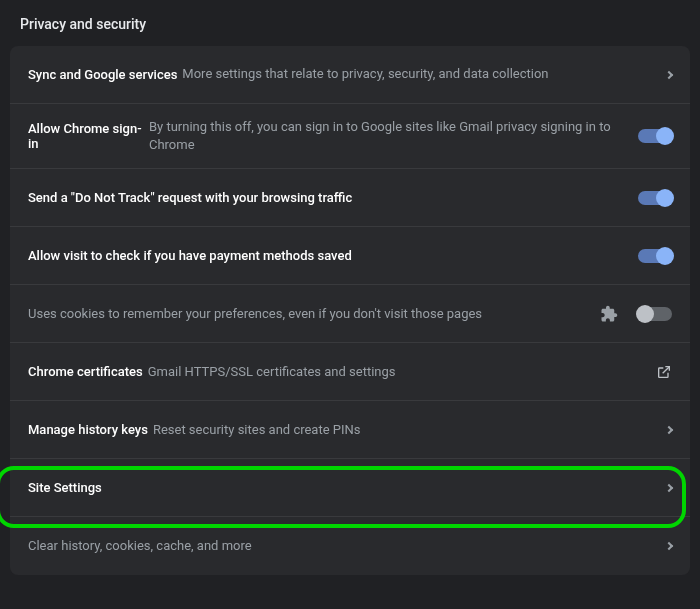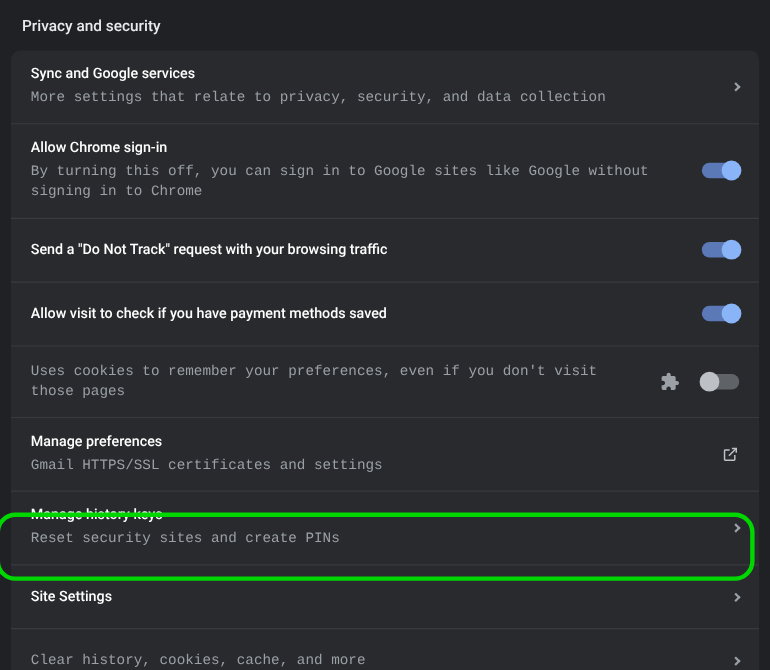--- a/index.html
+++ b/index.html
@@ -27,33 +27,33 @@
       display: flex;
       align-items: center;
       padding: 14px 18px;
       border-bottom: 1px solid rgba(255,255,255,0.08);
       min-height: 58px;
     }
     .row:last-child { border-bottom: none; }
     .row-text {
       flex: 1;
       display: flex;
-      flex-direction: column;
+      flex-direction: row;
       gap: 5px;
+      align-items: center;
     }
     .row-title {
       font-size: 13px;
       color: #ffffff;
       font-weight: 500;
     }
     .row-desc {
       font-size: 13px;
       color: #9aa0a6;
       line-height: 1.4;
-      font-family: Liberation Mono, monospace;
     }
     .row-controls {
       display: flex;
       align-items: center;
       gap: 20px;
       padding-left: 12px;
     }
     .chevron {
       width: 6px;
       height: 6px;
@@ -112,21 +112,21 @@
       <div class="row-desc">More settings that relate to privacy, security, and data collection</div>
     </div>
     <div class="row-controls">
       <span class="chevron"></span>
     </div>
   </div>
 
   <div class="row">
     <div class="row-text">
       <div class="row-title">Allow Chrome sign-in</div>
-      <div class="row-desc">By turning this off, you can sign in to Google sites like Google without signing in to Chrome</div>
+      <div class="row-desc">By turning this off, you can sign in to Google sites like Gmail privacy signing in to Chrome</div>
     </div>
     <div class="row-controls">
       <span class="toggle on"></span>
     </div>
   </div>
 
   <div class="row">
     <div class="row-text">
       <div class="row-title">Send a "Do Not Track" request with your browsing traffic</div>
     </div>
@@ -153,21 +153,21 @@
         <svg viewBox="0 0 24 24" width="18" height="18" fill="#9aa0a6">
               <path d="M20.5 11H19V7c0-1.1-.9-2-2-2h-4V3.5C13 2.12 11.88 1 10.5 1S8 2.12 8 3.5V5H4c-1.1 0-2 .9-2 2v3.8h1.5c1.49 0 2.7 1.21 2.7 2.7s-1.21 2.7-2.7 2.7H2V20c0 1.1.9 2 2 2h3.8v-1.5c0-1.49 1.21-2.7 2.7-2.7s2.7 1.21 2.7 2.7V22H17c1.1 0 2-.9 2-2v-4h1.5c1.38 0 2.5-1.12 2.5-2.5S21.88 11 20.5 11z"></path>
             </svg>
       </span>
       <span class="toggle off"></span>
     </div>
   </div>
 
   <div class="row">
     <div class="row-text">
-      <div class="row-title">Manage preferences</div>
+      <div class="row-title">Chrome certificates</div>
       <div class="row-desc">Gmail HTTPS/SSL certificates and settings</div>
     </div>
     <div class="row-controls">
       <span class="external">
         <svg viewBox="0 0 24 24" width="16" height="16" fill="none" stroke="#bdc1c6" stroke-width="2">
           <path d="M18 13v6a1 1 0 0 1-1 1H5a1 1 0 0 1-1-1V7a1 1 0 0 1 1-1h6"></path>
           <path d="M14 4h6v6"></path>
           <path d="M10 14L20 4"></path>
         </svg>
       </span>

